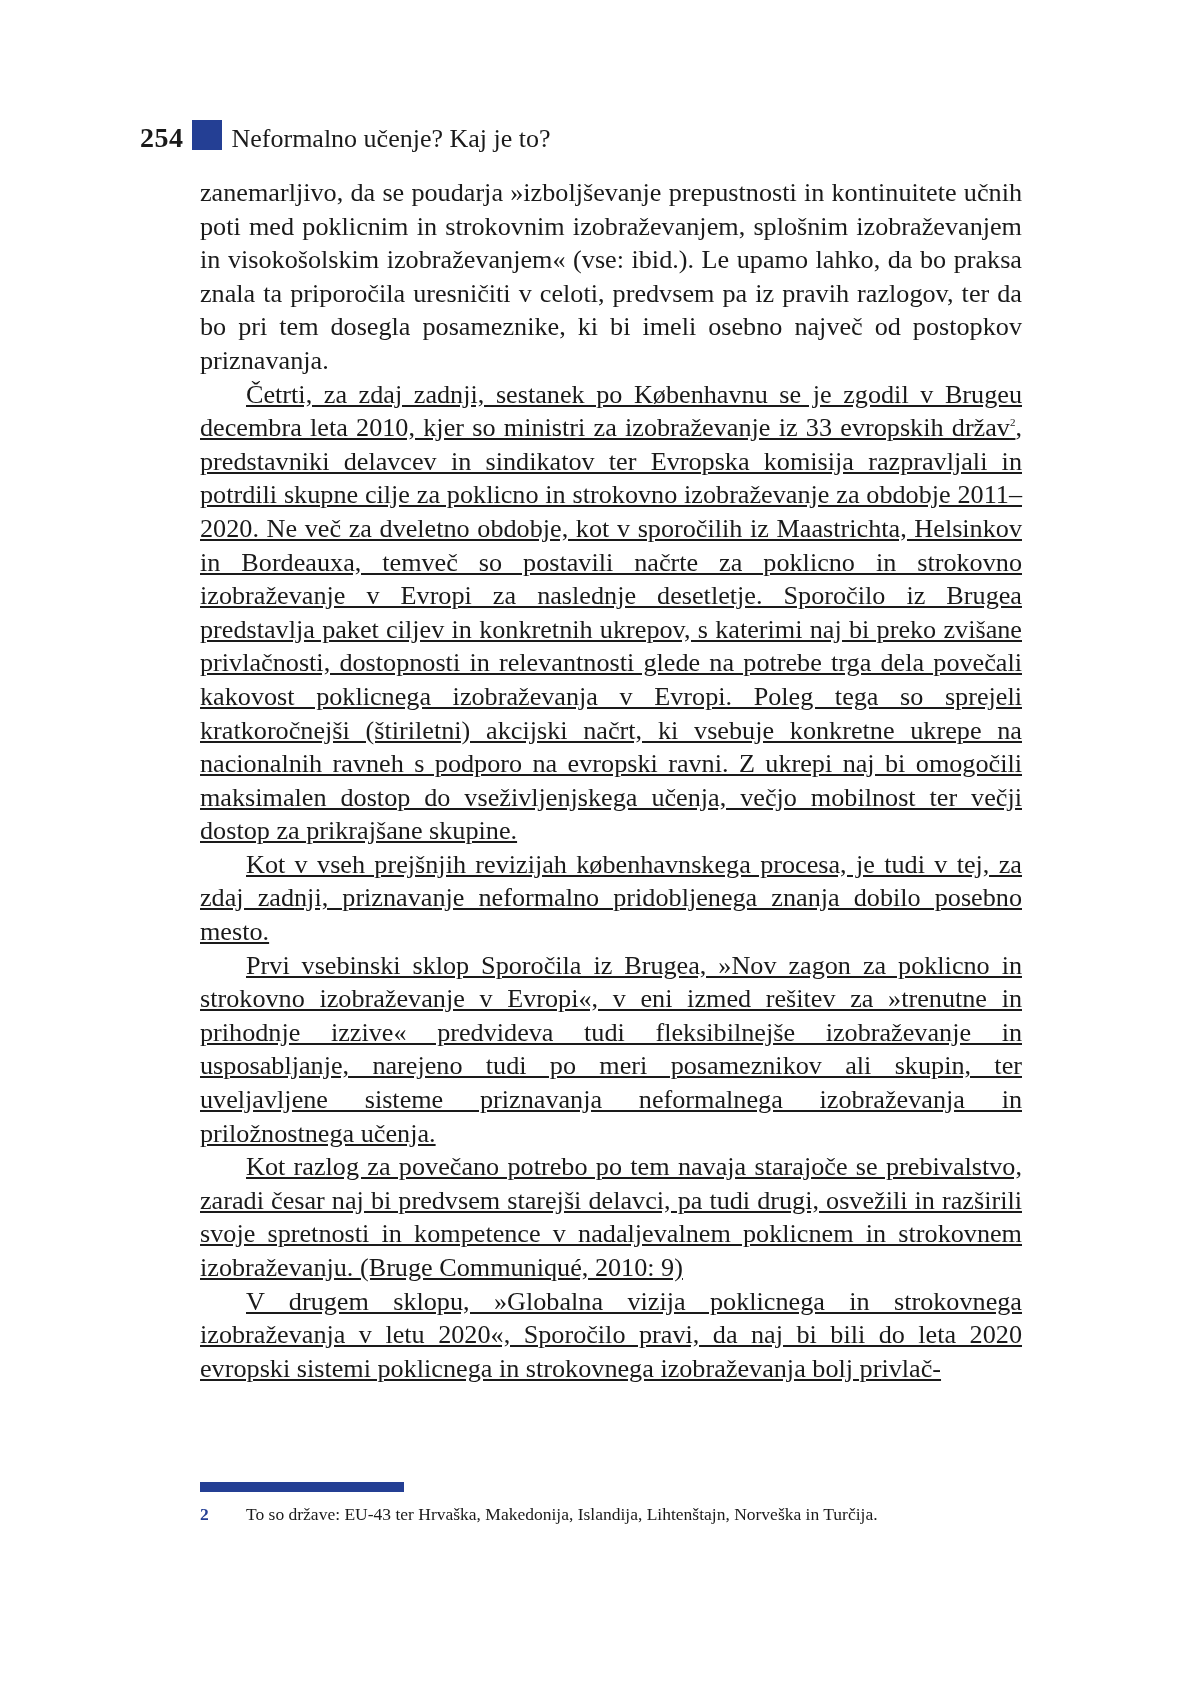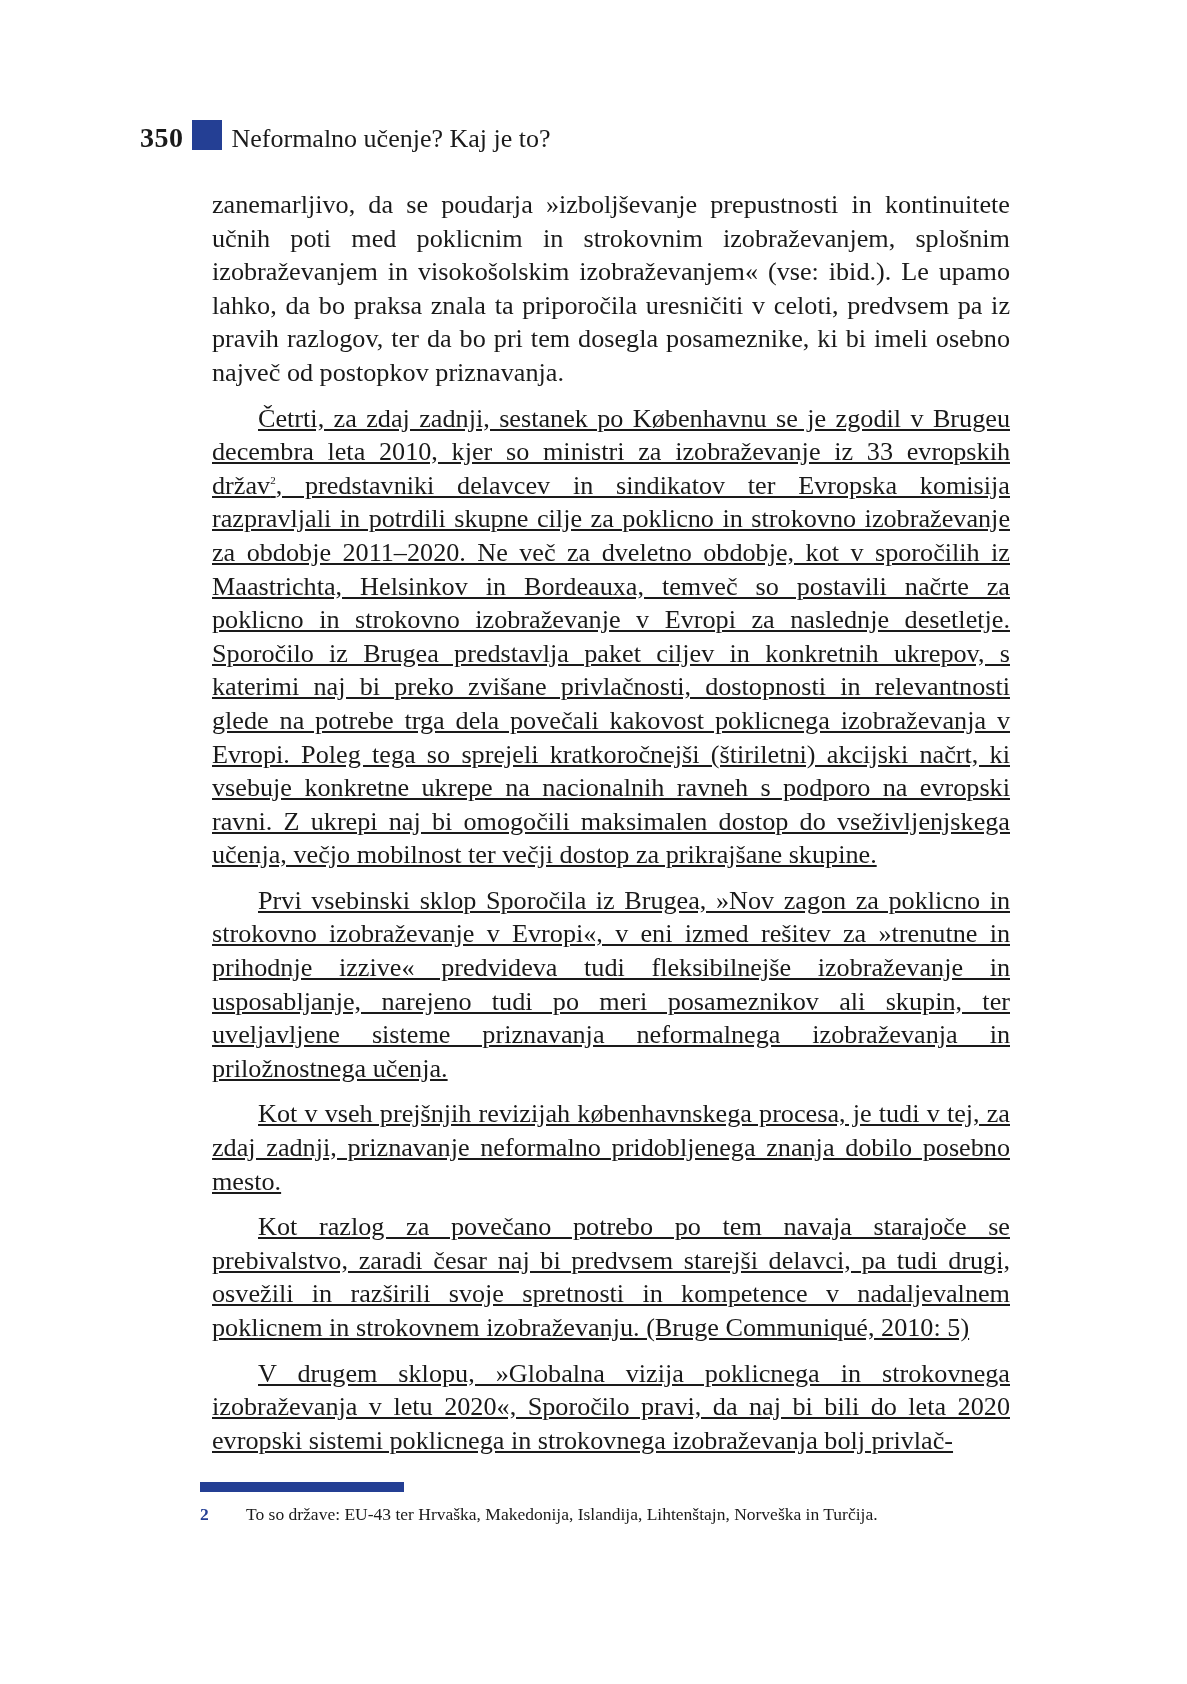--- a/index.html
+++ b/index.html
@@ -5,43 +5,43 @@
   html, body { margin: 0; padding: 0; background: #ffffff; }
   body { width: 1187px; height: 1684px; position: relative; overflow: hidden;
          font-family: "Liberation Serif", "DejaVu Serif", serif; color: #1a1a1a; }
   .running-head { position: absolute; left: 140px; top: 112px; height: 40px;
                   display: flex; align-items: flex-end; }
   .page-number { font-size: 28px; font-weight: bold; letter-spacing: 0.5px; line-height: 1; margin-right: 8px; }
   .head-square { width: 30px; height: 30px; background: #243f94; margin-right: 10px; margin-bottom: 2px; }
   .head-title { font-size: 26px; line-height: 1; }
   .body-text { position: absolute; left: 200px; top: 176px; width: 822px;
                font-size: 26.2px; line-height: 33.6px; }
-  .para { margin: 12px; text-align: justify; text-align-last: left; }
+  .para { margin: 0; text-align: justify; text-align-last: left; }
   .para.indent { text-indent: 46px; text-decoration: underline; }
   .section-heading { color: #2e4a9a; margin: 20px 0 0 46px; font-size: 26px; line-height: 33.6px; }
   sup { font-size: 11px; line-height: 0; vertical-align: 10px; }
   .footnote-rule { position: absolute; left: 200px; top: 1482px; width: 204px; height: 10px; background: #243f94; }
   .footnote { position: absolute; left: 200px; top: 1502px; font-size: 17.5px; line-height: 24px; display: flex; }
   .fn-num { color: #243f94; font-weight: bold; width: 46px; }
 </style>
 </head>
 <body>
 
 <div class="running-head">
-  <span class="page-number">350</span>
+  <span class="page-number">254</span>
   <span class="head-square"></span>
   <span class="head-title">Neformalno učenje? Kaj je to?</span>
 </div>
 
 <div class="body-text">
   <p class="para">zanemarljivo, da se poudarja »izboljševanje prepustnosti in kontinuitete učnih poti med poklicnim in strokovnim izobraževanjem, splošnim izobraževanjem in visokošolskim izobraževanjem« (vse: ibid.). Le upamo lahko, da bo praksa znala ta priporočila uresničiti v celoti, predvsem pa iz pravih razlogov, ter da bo pri tem dosegla posameznike, ki bi imeli osebno največ od postopkov priznavanja.</p>
   <p class="para indent"><span>Četrti, za zdaj zadnji, sestanek po Københavnu se je zgodil v Brugeu decembra leta 2010, kjer so ministri za izobraževanje iz 33 evropskih držav</span><sup>2</sup><span>, predstavniki delavcev in sindikatov ter Evropska komisija razpravljali in potrdili skupne cilje za poklicno in strokovno izobraževanje za obdobje 2011–2020. Ne več za dveletno obdobje, kot v sporočilih iz Maastrichta, Helsinkov in Bordeauxa, temveč so postavili načrte za poklicno in strokovno izobraževanje v Evropi za naslednje desetletje. Sporočilo iz Brugea predstavlja paket ciljev in konkretnih ukrepov, s katerimi naj bi preko zvišane privlačnosti, dostopnosti in relevantnosti glede na potrebe trga dela povečali kakovost poklicnega izobraževanja v Evropi. Poleg tega so sprejeli kratkoročnejši (štiriletni) akcijski načrt, ki vsebuje konkretne ukrepe na nacionalnih ravneh s podporo na evropski ravni. Z ukrepi naj bi omogočili maksimalen dostop do vseživljenjskega učenja, večjo mobilnost ter večji dostop za prikrajšane skupine.</span></p>
+  <p class="para indent">Kot v vseh prejšnjih revizijah københavnskega procesa, je tudi v tej, za zdaj zadnji, priznavanje neformalno pridobljenega znanja dobilo posebno mesto.</p>
   <p class="para indent">Prvi vsebinski sklop Sporočila iz Brugea, »Nov zagon za poklicno in strokovno izobraževanje v Evropi«, v eni izmed rešitev za »trenutne in prihodnje izzive« predvideva tudi fleksibilnejše izobraževanje in usposabljanje, narejeno tudi po meri posameznikov ali skupin, ter uveljavljene sisteme priznavanja neformalnega izobraževanja in priložnostnega učenja.</p>
-  <p class="para indent">Kot v vseh prejšnjih revizijah københavnskega procesa, je tudi v tej, za zdaj zadnji, priznavanje neformalno pridobljenega znanja dobilo posebno mesto.</p>
-  <p class="para indent">Kot razlog za povečano potrebo po tem navaja starajoče se prebivalstvo, zaradi česar naj bi predvsem starejši delavci, pa tudi drugi, osvežili in razširili svoje spretnosti in kompetence v nadaljevalnem poklicnem in strokovnem izobraževanju. (Bruge Communiqué, 2010: 5)</p>
+  <p class="para indent">Kot razlog za povečano potrebo po tem navaja starajoče se prebivalstvo, zaradi česar naj bi predvsem starejši delavci, pa tudi drugi, osvežili in razširili svoje spretnosti in kompetence v nadaljevalnem poklicnem in strokovnem izobraževanju. (Bruge Communiqué, 2010: 9)</p>
   <p class="para indent">V drugem sklopu, »Globalna vizija poklicnega in strokovnega izobraževanja v letu 2020«, Sporočilo pravi, da naj bi bili do leta 2020 evropski sistemi poklicnega in strokovnega izobraževanja bolj privlač-</p>
 </div>
 
 <div class="footnote-rule"></div>
 
 <div class="footnote">
   <span class="fn-num">2</span>
   <span>To so države: EU-43 ter Hrvaška, Makedonija, Islandija, Lihtenštajn, Norveška in Turčija.</span>
 </div>
 

